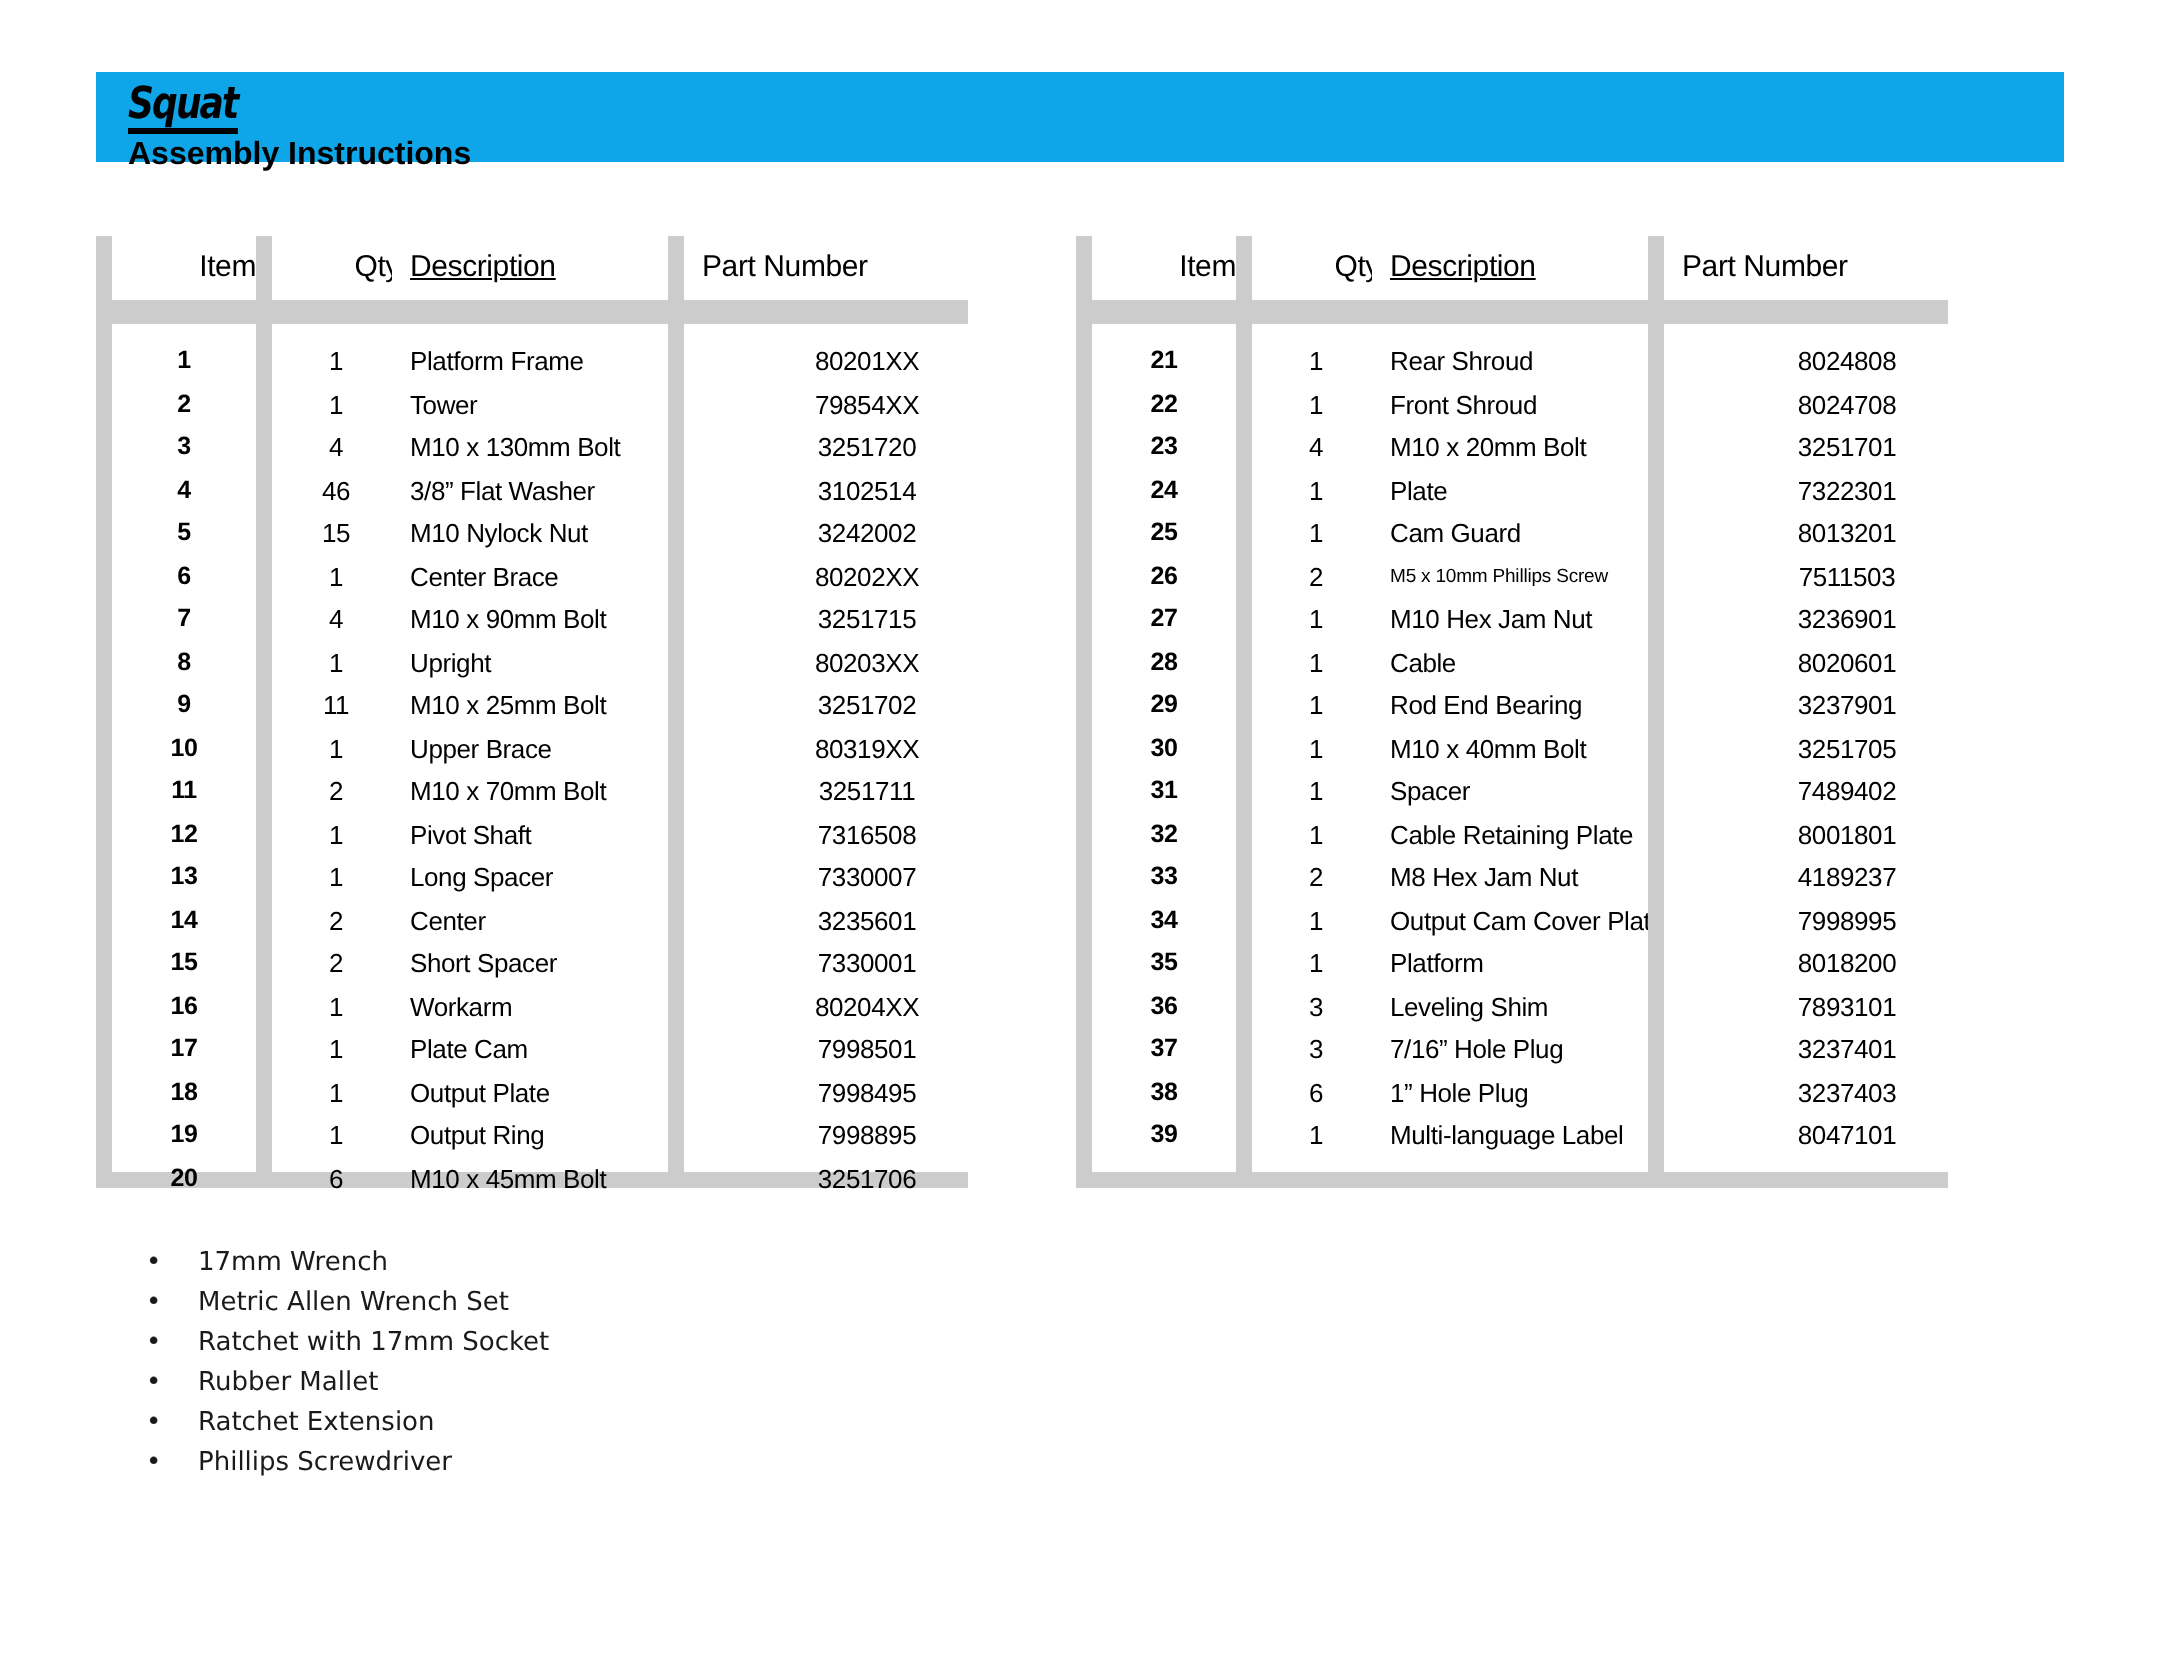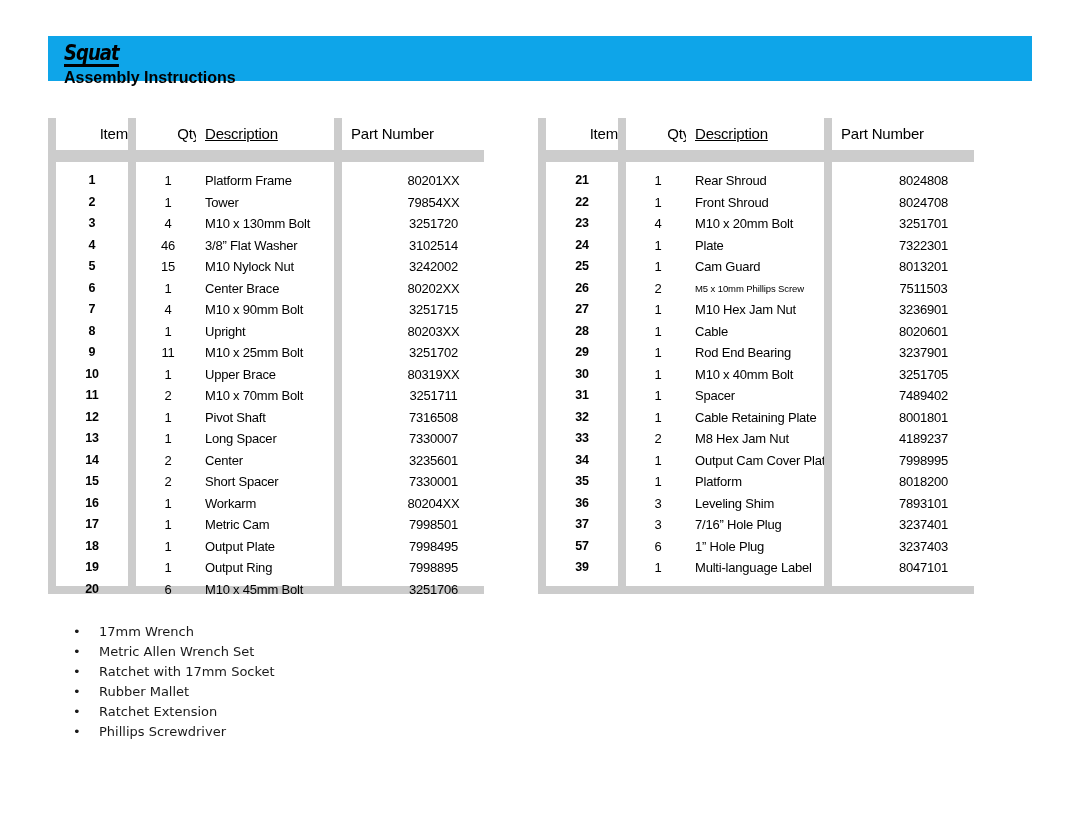--- a/index.html
+++ b/index.html
@@ -290,21 +290,21 @@
         </div>
         <div class="row">
           <div class="cell c-item">16</div>
           <div class="cell c-qty">1</div>
           <div class="cell c-desc">Workarm</div>
           <div class="cell c-part">80204XX</div>
         </div>
         <div class="row">
           <div class="cell c-item">17</div>
           <div class="cell c-qty">1</div>
-          <div class="cell c-desc">Metric Cam</div>
+          <div class="cell c-desc">Plate Cam</div>
           <div class="cell c-part">7998501</div>
         </div>
         <div class="row">
           <div class="cell c-item">18</div>
           <div class="cell c-qty">1</div>
           <div class="cell c-desc">Output Plate</div>
           <div class="cell c-part">7998495</div>
         </div>
         <div class="row">
           <div class="cell c-item">19</div>
@@ -439,21 +439,21 @@
           <div class="cell c-desc">Leveling Shim</div>
           <div class="cell c-part">7893101</div>
         </div>
         <div class="row">
           <div class="cell c-item">37</div>
           <div class="cell c-qty">3</div>
           <div class="cell c-desc">7/16” Hole Plug</div>
           <div class="cell c-part">3237401</div>
         </div>
         <div class="row">
-          <div class="cell c-item">57</div>
+          <div class="cell c-item">38</div>
           <div class="cell c-qty">6</div>
           <div class="cell c-desc">1” Hole Plug</div>
           <div class="cell c-part">3237403</div>
         </div>
         <div class="row">
           <div class="cell c-item">39</div>
           <div class="cell c-qty">1</div>
           <div class="cell c-desc">Multi-language Label</div>
           <div class="cell c-part">8047101</div>
         </div>

